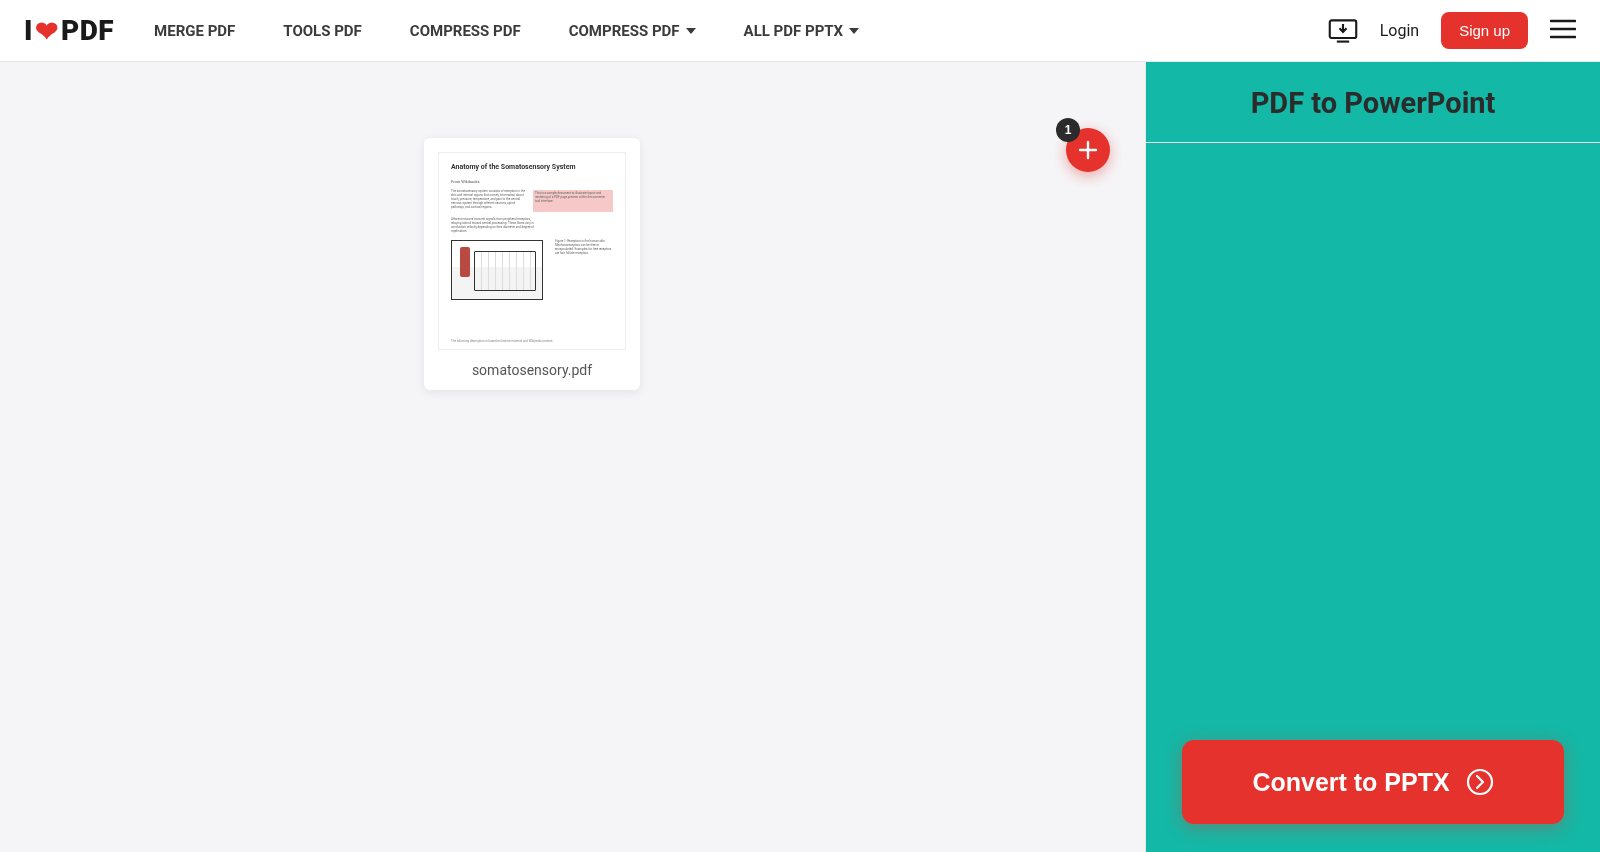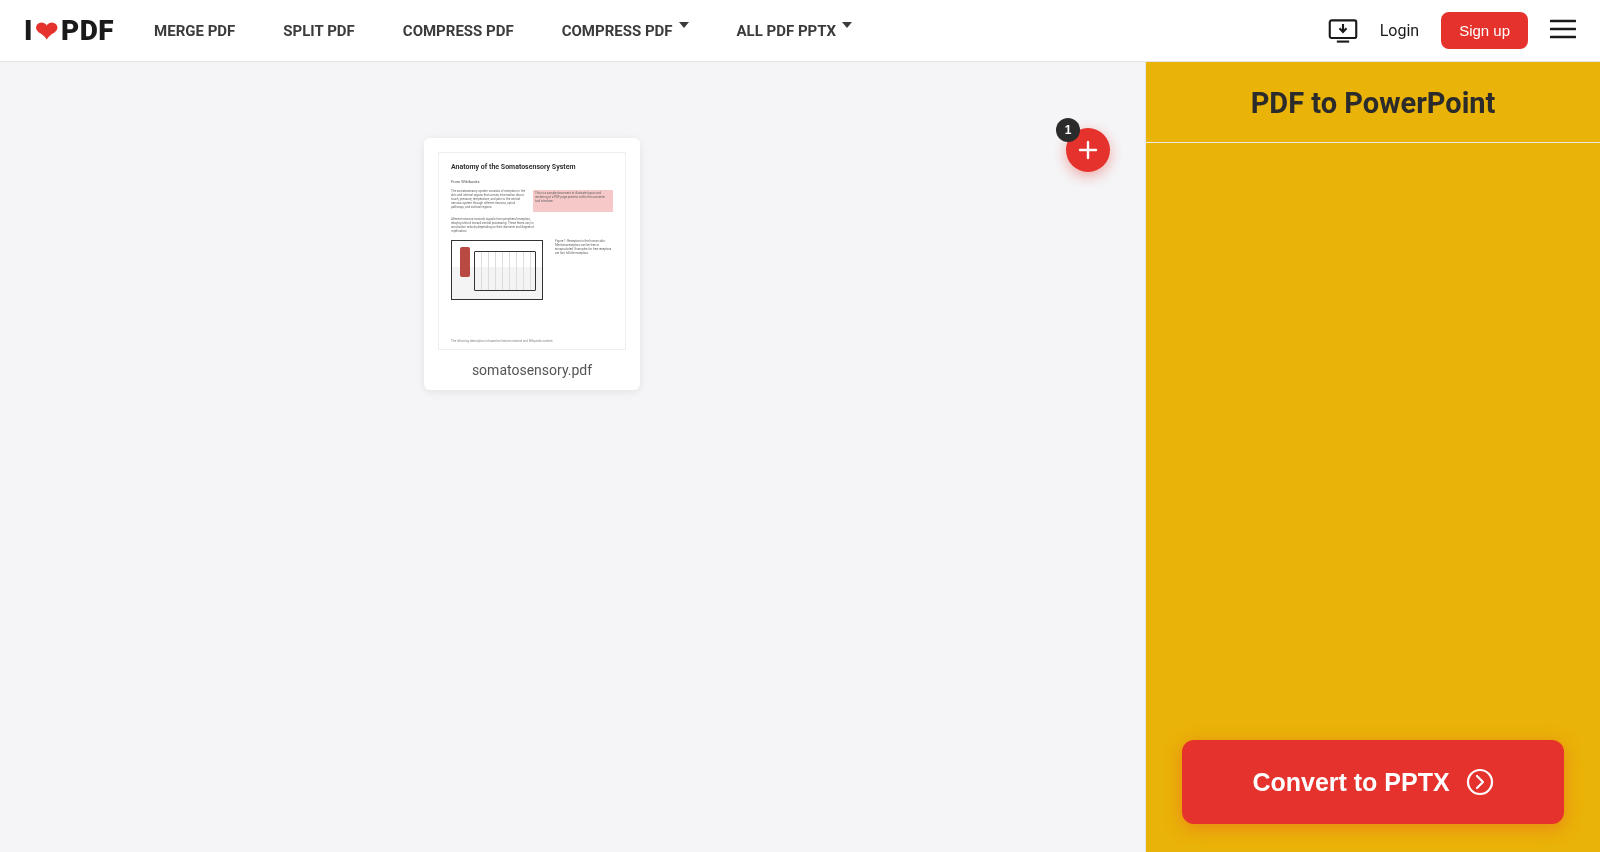--- a/index.html
+++ b/index.html
@@ -37,20 +37,21 @@
   .nav {
     display: flex;
     gap: 48px;
   }
   .nav-item {
     font-size: 15px;
     font-weight: 700;
     color: #3b3b3b;
     cursor: pointer;
     display: flex;
+    align-items: center;
     gap: 6px;
   }
   .caret {
     width: 0; height: 0;
     border-left: 5px solid transparent;
     border-right: 5px solid transparent;
     border-top: 6px solid #3b3b3b;
   }
   .spacer { flex: 1; }
   .header-right {
@@ -85,21 +86,21 @@
     display: flex;
     height: calc(852px - 62px);
   }
   .workspace {
     flex: 1;
     position: relative;
     background: #f5f5f7;
   }
   .sidebar {
     width: 455px;
-    background: #eab308;
+    background: #14b8a6;
     border-left: 1px solid #e6e6e8;
     display: flex;
     flex-direction: column;
   }
   .sidebar-title {
     font-size: 29px;
     font-weight: 700;
     color: #2b2b2b;
     text-align: center;
     padding: 24px 0 22px;
@@ -251,21 +252,21 @@
   <div class="logo">
     <span>I</span>
     <span class="heart">❤</span>
     <span>PDF</span>
   </div>
   <div class="nav">
     <div class="nav-item">
         <span>MERGE PDF</span>
       </div>
     <div class="nav-item">
-        <span>SPLIT PDF</span>
+        <span>TOOLS PDF</span>
       </div>
     <div class="nav-item">
         <span>COMPRESS PDF</span>
       </div>
     <div class="nav-item">
       <span>COMPRESS PDF</span>
       <span class="caret"></span>
     </div>
     <div class="nav-item">
       <span>ALL PDF PPTX</span>

